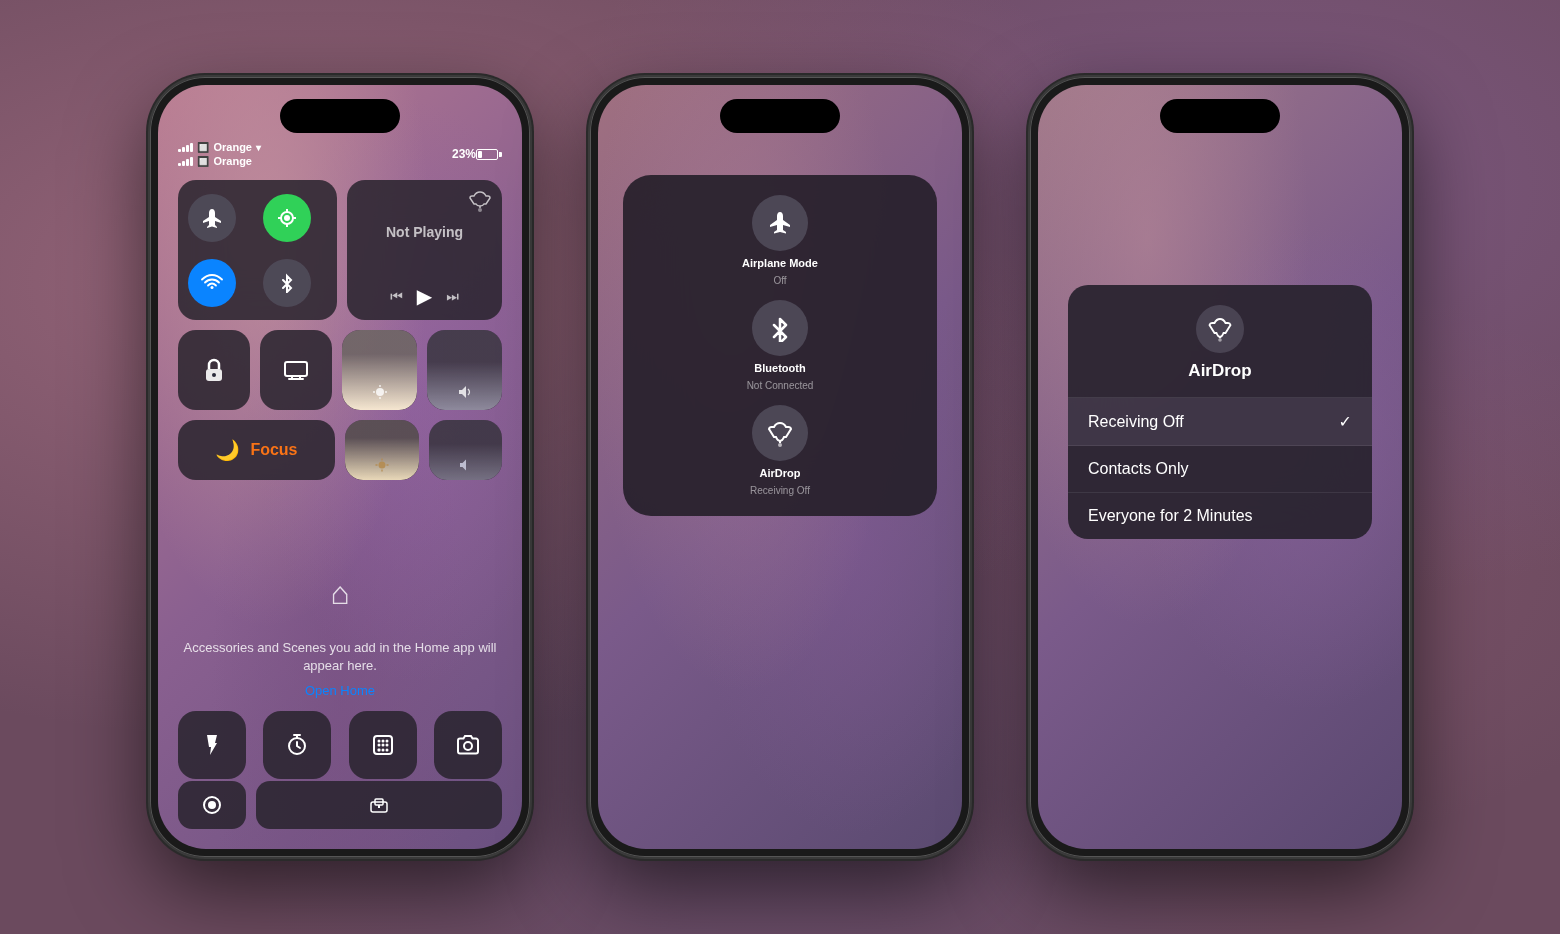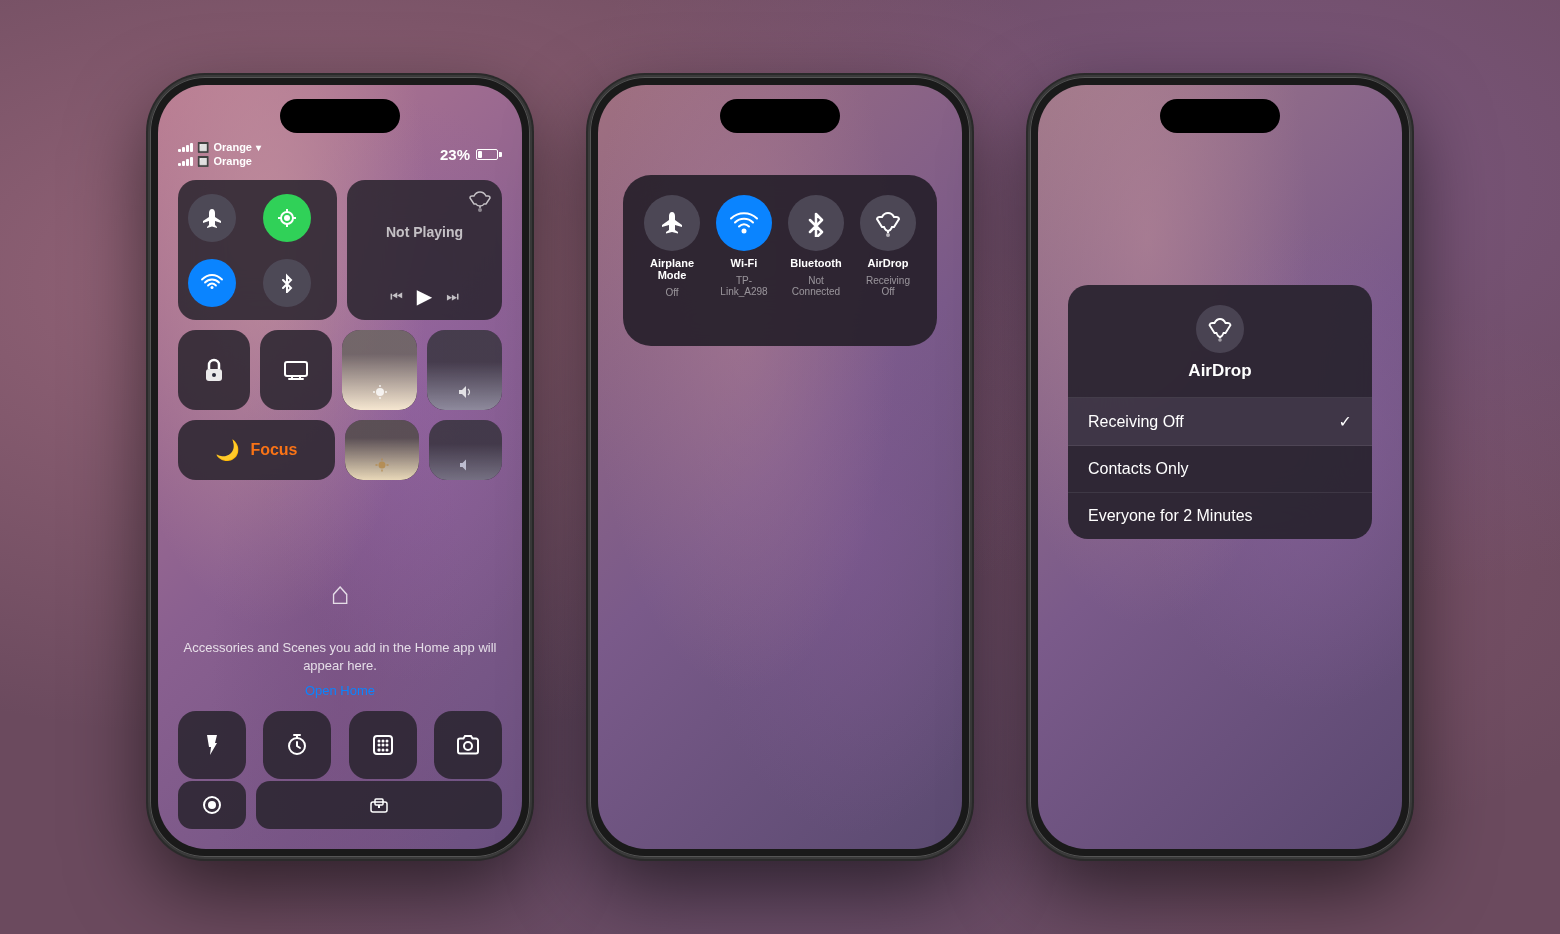--- a/index.html
+++ b/index.html
@@ -102,22 +102,21 @@
       height: 10px;
     }
     .signal-bar {
       width: 3px;
       background: white;
       border-radius: 1px;
     }
     .status-right {
       display: flex;
       align-items: center;
-      gap: 6px;
-      font-size: 15px;
+      font-size: 12px;
       color: white;
       font-weight: 600;
     }
     .battery-icon {
       display: flex;
       align-items: center;
       gap: 1px;
     }
     .battery-body {
       width: 22px;
@@ -341,21 +340,21 @@
     .expanded-cc {
       position: absolute;
       top: 90px;
       left: 25px;
       right: 25px;
       background: rgba(38,32,42,0.92);
       backdrop-filter: blur(30px);
       border-radius: 28px;
       padding: 20px;
       display: grid;
-      grid-template-columns: 1fr 1fr 1fr 1fr;
+      grid-template-columns: 1fr;
       grid-template-rows: repeat(3, auto);
       gap: 14px;
       z-index: 5;
     }
     .exp-btn-icon {
       width: 56px;
       height: 56px;
       border-radius: 50%;
       display: flex;
       align-items: center;
@@ -682,32 +681,20 @@
         <div class="exp-btn-icon btn-airplane">
           <svg width="28" height="28" viewBox="0 0 28 28" fill="white">
             <path d="M14 3C12 3 11 5 11 7V11L4 16V18L11 16V21L8 23V24.5L14 23L20 24.5V23L17 21V16L24 18V16L17 11V7C17 5 16 3 14 3Z"></path>
           </svg>
         </div>
         <span class="exp-btn-label">Airplane Mode</span>
         <span class="exp-btn-sublabel">Off</span>
       </div>
 
 
-      <div class="exp-cell">
-        <div class="exp-btn-icon btn-wifi">
-          <svg width="28" height="28" viewBox="0 0 28 28" fill="white">
-            <circle cx="14" cy="22" r="2.5"></circle>
-            <path d="M9 17.5C10.5 16 12.1 15.2 14 15.2s3.5 0.8 5 2.3" stroke="white" stroke-width="2" fill="none" stroke-linecap="round"></path>
-            <path d="M5 13.5C7.5 11 10.6 9.8 14 9.8s6.5 1.2 9 3.7" stroke="white" stroke-width="2" fill="none" stroke-linecap="round"></path>
-            <path d="M1 9.5C4.5 6 9 4.2 14 4.2s9.5 1.8 13 5.3" stroke="white" stroke-width="2" fill="none" stroke-linecap="round"></path>
-          </svg>
-        </div>
-        <span class="exp-btn-label">Wi-Fi</span>
-        <span class="exp-btn-sublabel">TP-Link_A298</span>
-      </div>
 
       <div class="exp-cell">
         <div class="exp-btn-icon btn-bluetooth">
           <svg width="28" height="28" viewBox="0 0 28 28" fill="none">
             <path d="M14 5L20 11L14 17M14 17L20 23L14 29M14 5V29M8 11L14 17M8 23L14 17" stroke="white" stroke-width="2.5" stroke-linecap="round" stroke-linejoin="round"></path>
           </svg>
         </div>
         <span class="exp-btn-label">Bluetooth</span>
         <span class="exp-btn-sublabel">Not Connected</span>
       </div>

